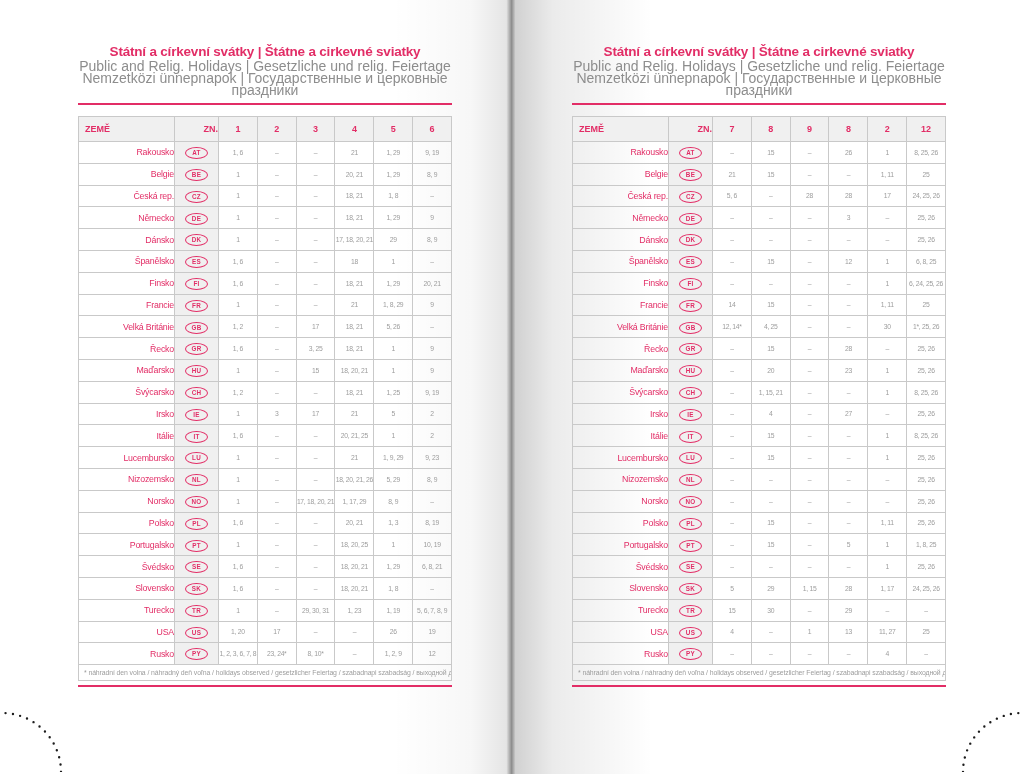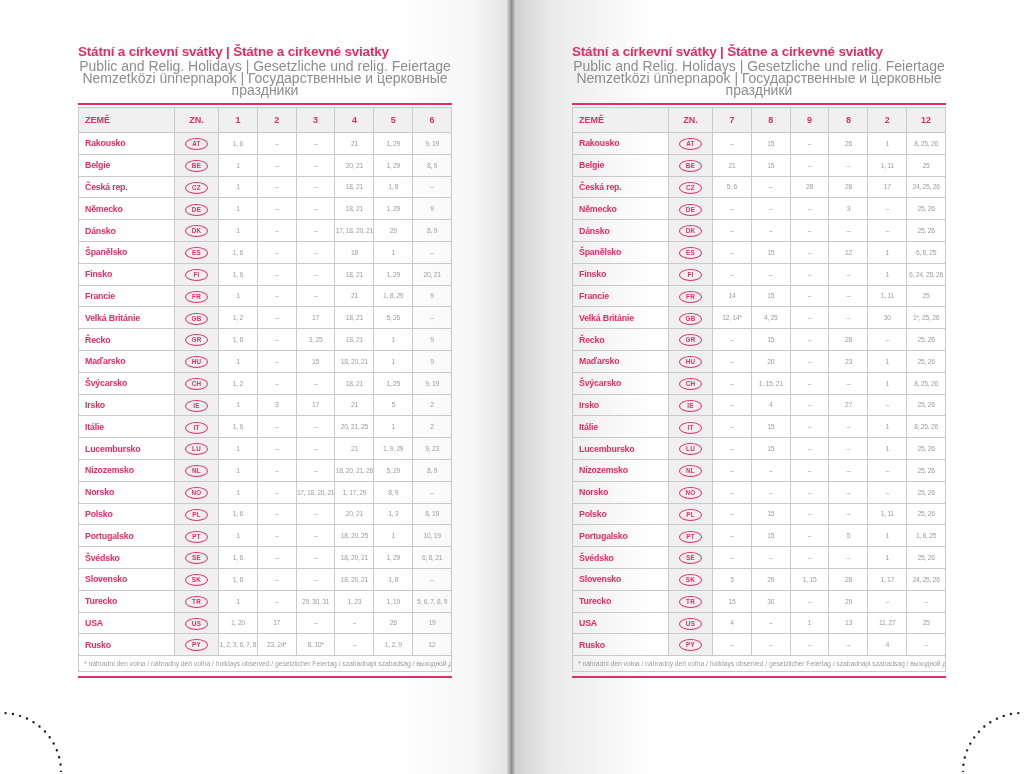--- a/index.html
+++ b/index.html
@@ -14,35 +14,35 @@
     position:absolute; left:392px; top:0; width:260px; height:774px; pointer-events:none;
     background:linear-gradient(to right,
       rgba(0,0,0,0) 0%, rgba(0,0,0,0.03) 30%, rgba(0,0,0,0.10) 44%,
       rgba(0,0,0,0.45) 46%, rgba(0,0,0,0.18) 47.5%, rgba(0,0,0,0.08) 62%,
       rgba(0,0,0,0) 100%);
   }
   .page { position:absolute; top:44px; width:374px; }
   .page.left { left:78px; }
   .page.right { left:572px; }
   .title {
-    color:var(--accent); font-weight:bold; font-size:13.5px; 
+    color:var(--accent); font-weight:bold; font-size:13.5px; text-align:center;
     letter-spacing:-0.2px; line-height:16px;
   }
   .sub { color:#8d8d8d; font-size:14px; text-align:center; line-height:12px; }
   .rule { height:2px; background:var(--accent); margin-top:7px; }
-  table { width:374px; border-collapse:collapse; table-layout:fixed; margin-top:2px; }
+  table { width:374px; border-collapse:collapse; table-layout:fixed; margin-top:11px; }
   th, td { border:1px solid var(--border); overflow:hidden; }
   thead th {
     background:var(--shade); color:var(--accent); font-size:9px; font-weight:bold;
     height:25px; text-align:center; padding:0;
   }
   th.c-country { width:96px; text-align:left; padding-left:6px; }
-  th.c-code { width:44px; }
+  th.c-code { width:44px;text-align:right; }
   td.c-country {
-    color:var(--accent); font-weight:bold; font-size:8.8px; text-align:left;
+    color:var(--accent); font-weight:normal; font-size:8.8px; text-align:right;
     padding:0 0 0 6px; height:21.8px; letter-spacing:-0.2px; white-space:nowrap;
   }
   td.c-code { background:var(--shade); text-align:center; padding:0; }
   td.c-val {
     color:var(--muted); font-size:6.8px; text-align:center; padding:0;
     letter-spacing:-0.3px; white-space:nowrap;
   }
   .badge {
     display:inline-block; border:1px solid var(--accent); color:var(--accent);
     border-radius:50%; font-size:6.3px; font-weight:bold; width:23px; height:12px;

